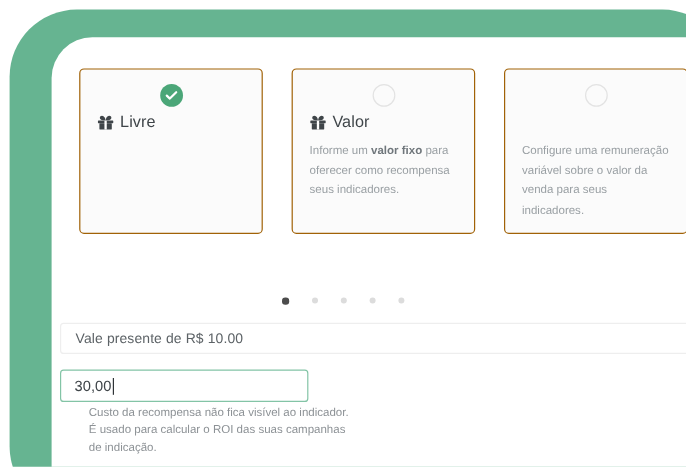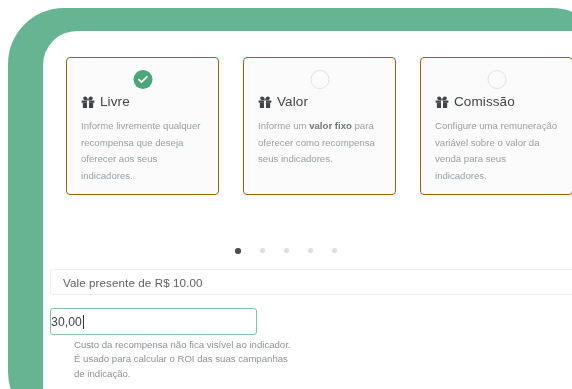--- a/index.html
+++ b/index.html
@@ -150,20 +150,21 @@
     left: 50px;
     top: 308px;
     width: 207px;
     height: 27px;
     border: 1.4px solid #83c4a6;
     border-radius: 3px;
     background: #ffffff;
     box-sizing: border-box;
     display: flex;
     align-items: center;
+    padding-left: 11px;
   }
   #value-input-value {
     font-size: 12.2px;
     color: #3f4549;
     letter-spacing: .1px;
   }
   #text-caret {
     display: inline-block;
     width: 1px;
     height: 14px;
@@ -202,52 +203,39 @@
           <svg class="gift-icon" width="14" height="14" viewBox="0 0 16 16" aria-hidden="true">
             <rect x="0.7" y="6.2" width="14.6" height="2.6" rx="0.4" fill="#3f4549"></rect>
             <rect x="2.1" y="8.8" width="11.8" height="6.0" rx="0.4" fill="#3f4549"></rect>
             <rect x="6.9" y="6.2" width="2.2" height="8.6" fill="#ffffff"></rect>
             <path d="M7.9 6.0 C7.9 3.9 6.6 1.6 4.6 1.6 C3.3 1.6 2.5 2.5 2.5 3.6 C2.5 5.0 3.8 6.0 5.6 6.0 Z" fill="#3f4549"></path>
             <path d="M8.1 6.0 C8.1 3.9 9.4 1.6 11.4 1.6 C12.7 1.6 13.5 2.5 13.5 3.6 C13.5 5.0 12.2 6.0 10.4 6.0 Z" fill="#3f4549"></path>
           </svg>
         </span>
         <span>Livre</span>
       </div>
-      <div class="card-desc"><span>Informe livremente qualquer recompensa que deseja oferecer aos seus indicadores.</span></div>
     </div>
     <div class="reward-card">
       <div class="card-marker empty"></div>
       <div class="card-title">
         <span>
           <svg class="gift-icon" width="14" height="14" viewBox="0 0 16 16" aria-hidden="true">
             <rect x="0.7" y="6.2" width="14.6" height="2.6" rx="0.4" fill="#3f4549"></rect>
             <rect x="2.1" y="8.8" width="11.8" height="6.0" rx="0.4" fill="#3f4549"></rect>
             <rect x="6.9" y="6.2" width="2.2" height="8.6" fill="#ffffff"></rect>
             <path d="M7.9 6.0 C7.9 3.9 6.6 1.6 4.6 1.6 C3.3 1.6 2.5 2.5 2.5 3.6 C2.5 5.0 3.8 6.0 5.6 6.0 Z" fill="#3f4549"></path>
             <path d="M8.1 6.0 C8.1 3.9 9.4 1.6 11.4 1.6 C12.7 1.6 13.5 2.5 13.5 3.6 C13.5 5.0 12.2 6.0 10.4 6.0 Z" fill="#3f4549"></path>
           </svg>
         </span>
         <span>Valor</span>
       </div>
       <div class="card-desc"><span>Informe um </span><b>valor fixo</b><span> para oferecer como recompensa seus indicadores.</span></div>
     </div>
     <div class="reward-card">
       <div class="card-marker empty"></div>
-      <div class="card-title">
-        <span>
-          <svg class="gift-icon" width="14" height="14" viewBox="0 0 16 16" aria-hidden="true">
-            <rect x="0.7" y="6.2" width="14.6" height="2.6" rx="0.4" fill="#3f4549"></rect>
-            <rect x="2.1" y="8.8" width="11.8" height="6.0" rx="0.4" fill="#3f4549"></rect>
-            <rect x="6.9" y="6.2" width="2.2" height="8.6" fill="#ffffff"></rect>
-            <path d="M7.9 6.0 C7.9 3.9 6.6 1.6 4.6 1.6 C3.3 1.6 2.5 2.5 2.5 3.6 C2.5 5.0 3.8 6.0 5.6 6.0 Z" fill="#3f4549"></path>
-            <path d="M8.1 6.0 C8.1 3.9 9.4 1.6 11.4 1.6 C12.7 1.6 13.5 2.5 13.5 3.6 C13.5 5.0 12.2 6.0 10.4 6.0 Z" fill="#3f4549"></path>
-          </svg>
-        </span>
-        <span>Comissão</span>
-      </div>
       <div class="card-desc"><span>Configure uma remuneração variável sobre o valor da venda para seus indicadores.</span></div>
     </div>
   </div>
 
 <div id="pagination-dots">
     <div class="dot active"></div>
     <div class="dot"></div>
     <div class="dot"></div>
     <div class="dot"></div>
     <div class="dot"></div>

